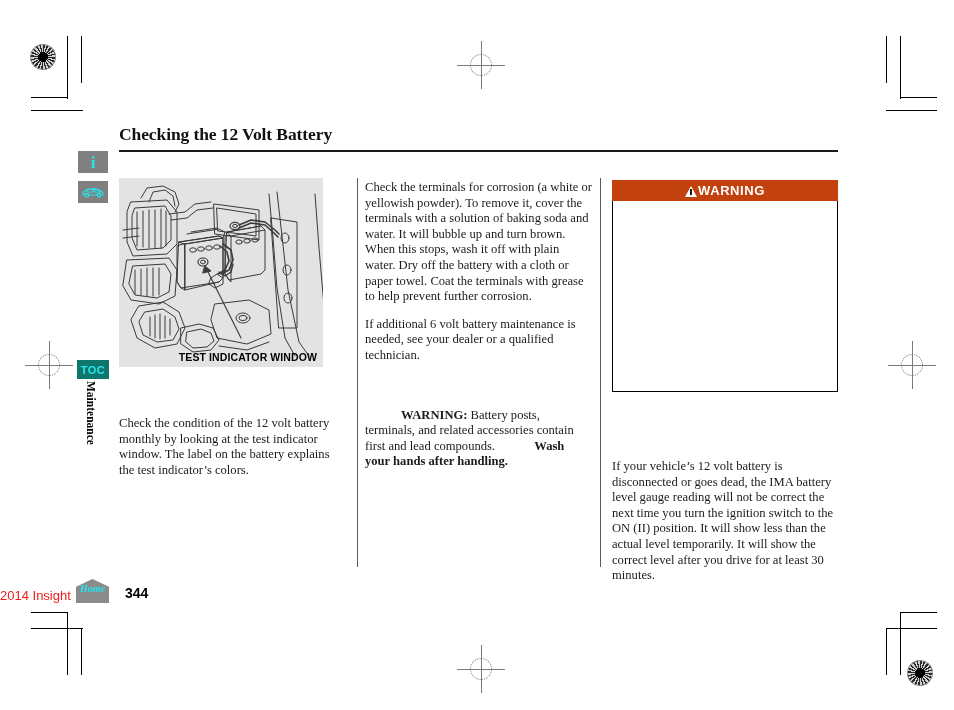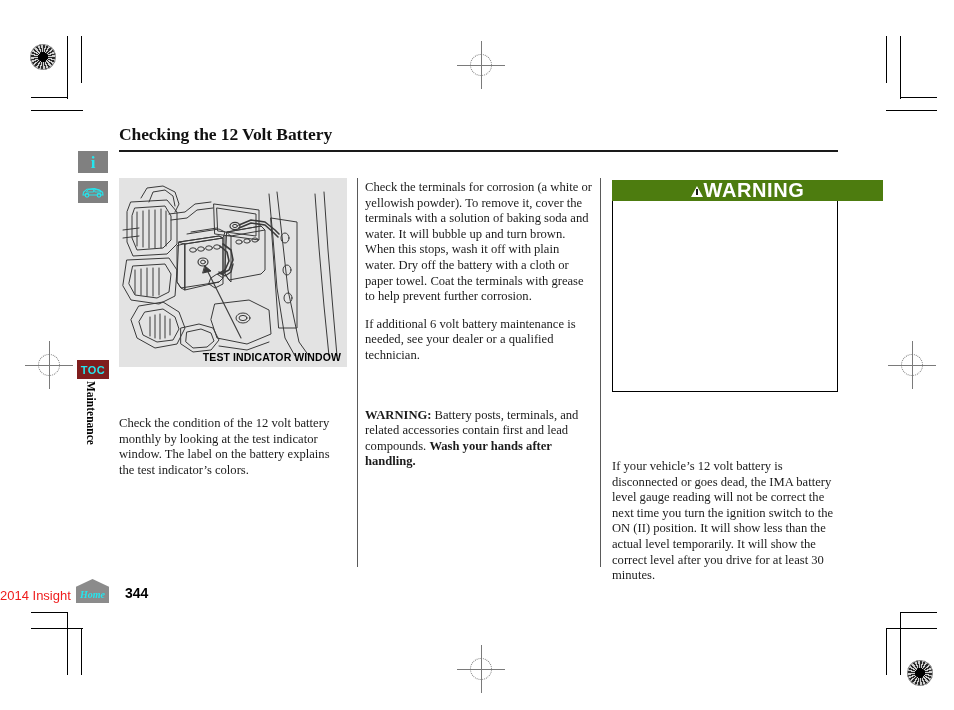--- a/index.html
+++ b/index.html
@@ -62,21 +62,21 @@
     color: #24e6ee;
     font-family: "Liberation Serif", serif;
     font-weight: bold;
     font-size: 17px;
     line-height: 1;
   }
   .toc-btn {
     position: absolute;
     width: 32px;
     height: 19px;
-    background: #7f1d1d;
+    background: #0f766e;
     color: #24e6ee;
     font-family: "Liberation Sans", sans-serif;
     font-weight: bold;
     font-size: 11px;
     letter-spacing: 0.5px;
     display: flex;
     align-items: center;
     justify-content: center;
   }
   .section-tab {
@@ -120,28 +120,28 @@
   .body-text {
     position: absolute;
     font-family: "Liberation Serif", serif;
     font-size: 12.6px;
     line-height: 15.6px;
     color: #1b1b1b;
     text-align: left;
   }
   .body-text p { margin: 0 0 12px 0; }
   .body-text p:last-child { margin-bottom: 0; margin-top: 44px; }
-  .body-text b { font-weight: bold; }
+  .body-text b { font-weight: bold; margin-left: 36px; }
 
   
   .figure {
     position: absolute;
     left: 119px;
     top: 178px;
-    width: 228px;
+    width: 204px;
     height: 189px;
     background: #e3e3e3;
     overflow: hidden;
   }
   .figure svg { display: block; }
   .fig-caption {
     position: absolute;
     right: 6px;
     bottom: 4px;
     font-family: "Liberation Sans", sans-serif;
@@ -159,30 +159,30 @@
     width: 226px;
     height: 212px;
     border: 1.3px solid #000;
     background: #fff;
     box-sizing: border-box;
   }
   .warn-head {
     position: absolute;
     left: 612px;
     top: 180px;
-    width: 271px;
+    width: 226px;
     height: 21px;
-    background: #4d7c0f;
+    background: #c2410c;
     color: #fff;
     display: flex;
     align-items: center;
     justify-content: center;
     font-family: "Liberation Sans", sans-serif;
     font-weight: bold;
-    font-size: 20px;
+    font-size: 13px;
     letter-spacing: 0.6px;
     box-sizing: border-box;
   }
   .warn-tri {
     display: inline-block;
     width: 0; height: 0;
     border-left: 6px solid transparent;
     border-right: 6px solid transparent;
     border-bottom: 11px solid #fff;
     position: relative;
@@ -202,21 +202,21 @@
     position: absolute;
     left: 76px;
     top: 579px;
     width: 33px;
     height: 24px;
     background: #8b8b8b;
     clip-path: polygon(50% 0%, 100% 32%, 100% 100%, 0% 100%, 0% 32%);
     display: flex;
     align-items: flex-end;
     justify-content: center;
-    padding-bottom: 3px;
+    padding-bottom: 9px;
     box-sizing: border-box;
   }
   .home-btn span {
     color: #24e6ee;
     font-family: "Liberation Serif", serif;
     font-style: italic;
     font-weight: bold;
     font-size: 10px;
     line-height: 1;
   }

